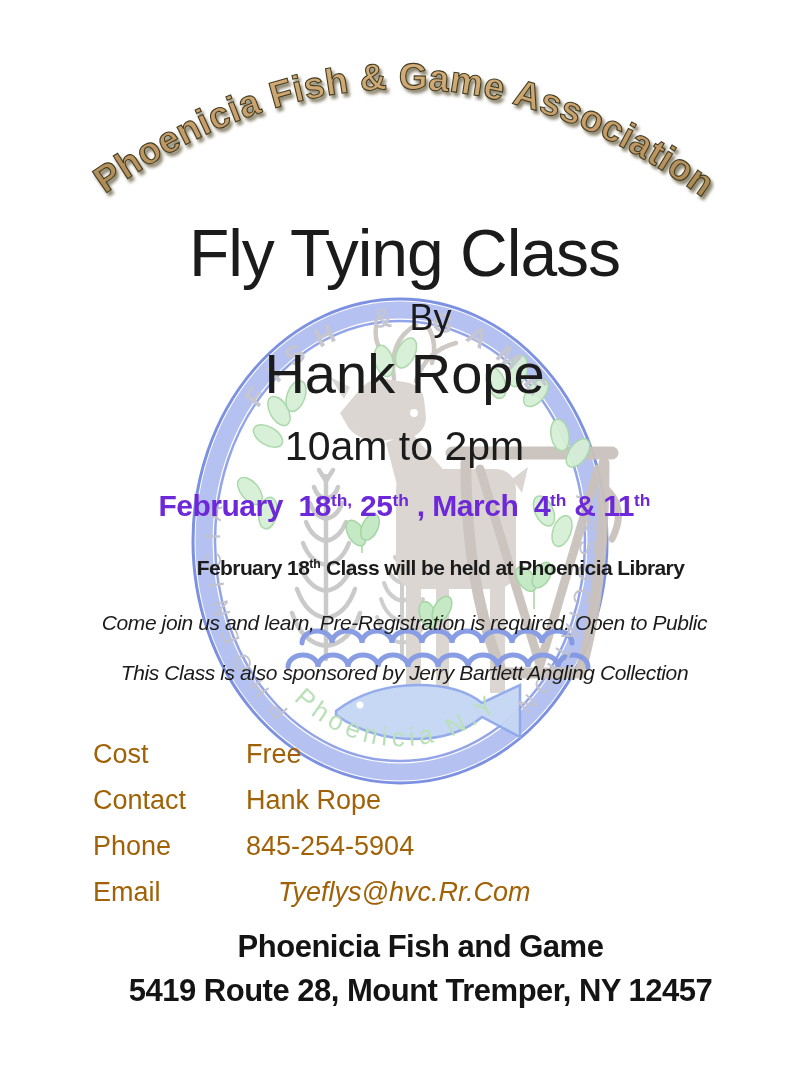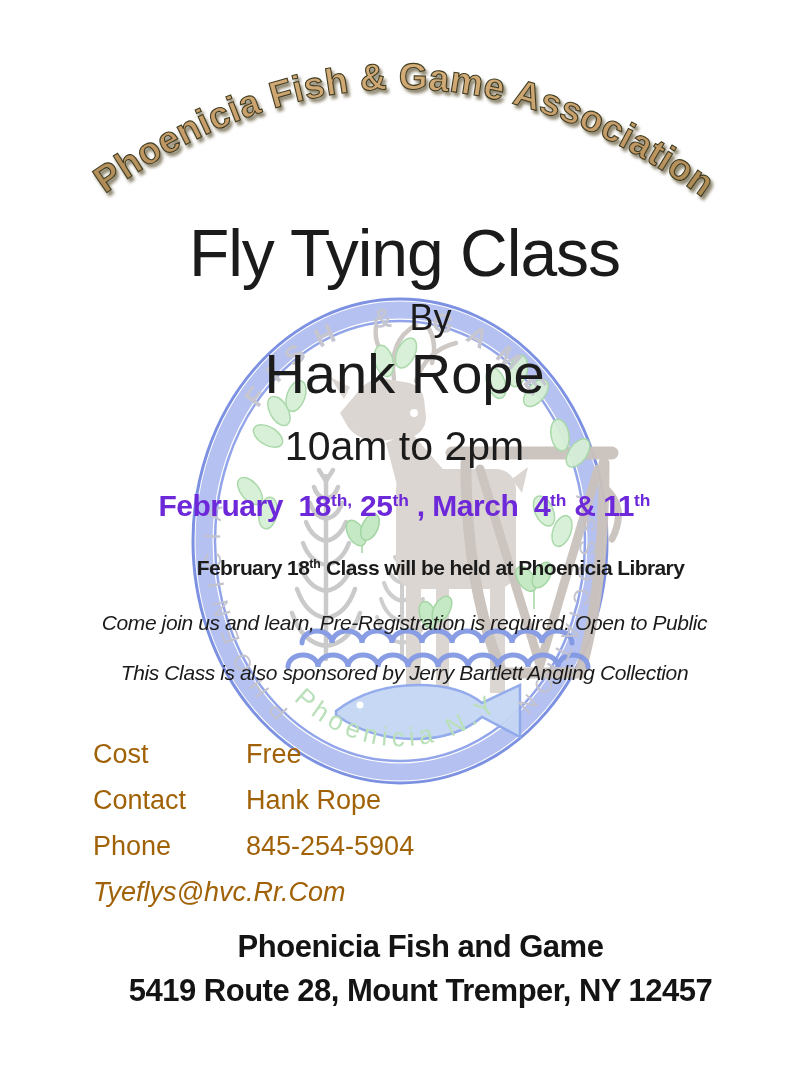--- a/index.html
+++ b/index.html
@@ -16,21 +16,21 @@
   
   .dates{top:489px;font-size:30px;font-weight:700;color:#6d28d9;white-space:pre-wrap;letter-spacing:-0.5px;}
   .dates sup,.library sup{font-size:58%;vertical-align:baseline;position:relative;top:-0.55em;letter-spacing:0;}
   
   .library{top:556px;font-size:21px;font-weight:700;letter-spacing:-0.6px;padding-left:36px;}
   .note1{top:611px;font-size:21px;font-style:italic;letter-spacing:-0.4px;}
   .note2{top:661px;font-size:21px;font-style:italic;letter-spacing:-0.4px;}
   
   .contact{position:absolute;left:93px;top:737px;font-size:27px;font-weight:500;color:#a16207;}
   .contact-row{display:grid;grid-template-columns:153px auto;margin-bottom:12px;line-height:34px;}
-  .contact-row .val.italic{font-style:italic;}
+  .contact-row .val.italic{font-style:italic;margin-left:32px;}
   
   .footer{top:925px;font-size:31px;font-weight:700;line-height:44px;letter-spacing:-0.5px;color:#141414;padding-left:16px;}
   
   .wm{position:absolute;left:184px;top:291px;}
 </style>
 </head>
 <body>
 
 <div class="sheet">
 
@@ -199,20 +199,21 @@
     </div>
     <div class="contact-row">
       <span class="lbl">Contact</span>
       <span class="val">Hank Rope</span>
     </div>
     <div class="contact-row">
       <span class="lbl">Phone</span>
       <span class="val">845-254-5904</span>
     </div>
     <div class="contact-row">
+      <span class="lbl">Email</span>
       <span class="val italic">Tyeflys@hvc.Rr.Com</span>
     </div>
   </div>
 
   <div class="abs footer">
     <div>Phoenicia Fish and Game</div>
     <div>5419 Route 28, Mount Tremper, NY 12457</div>
   </div>
 
 </div>

